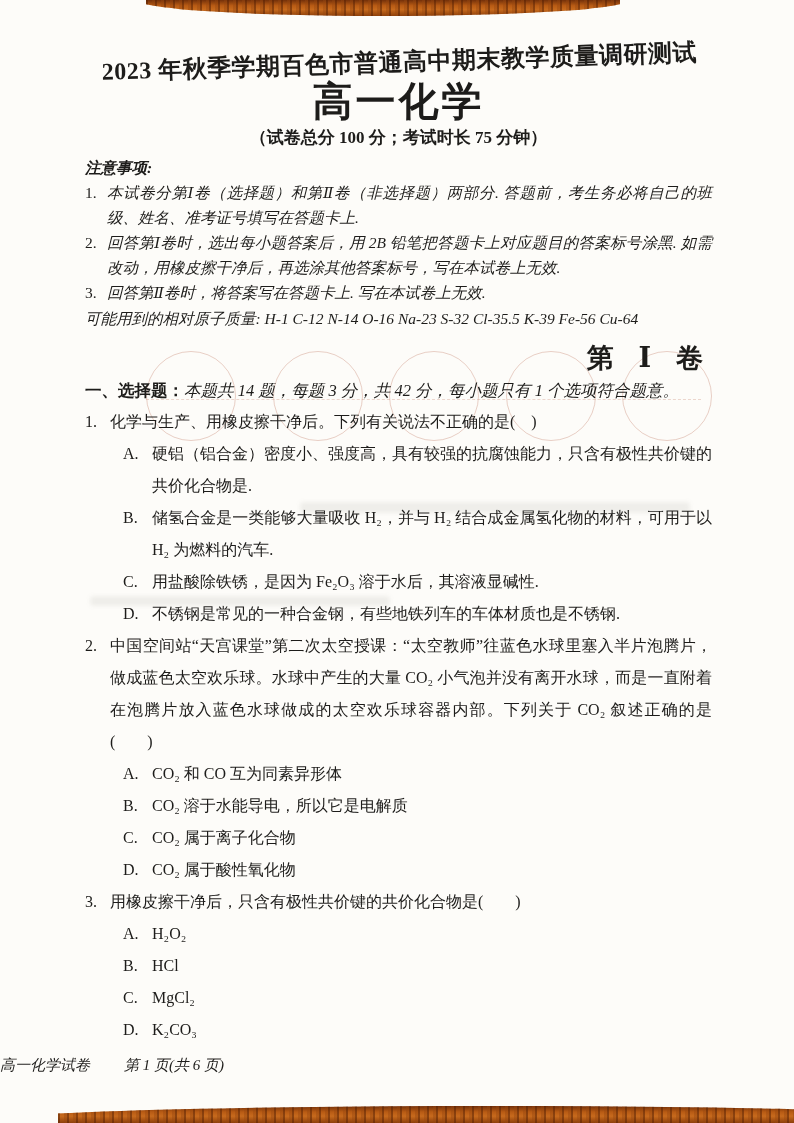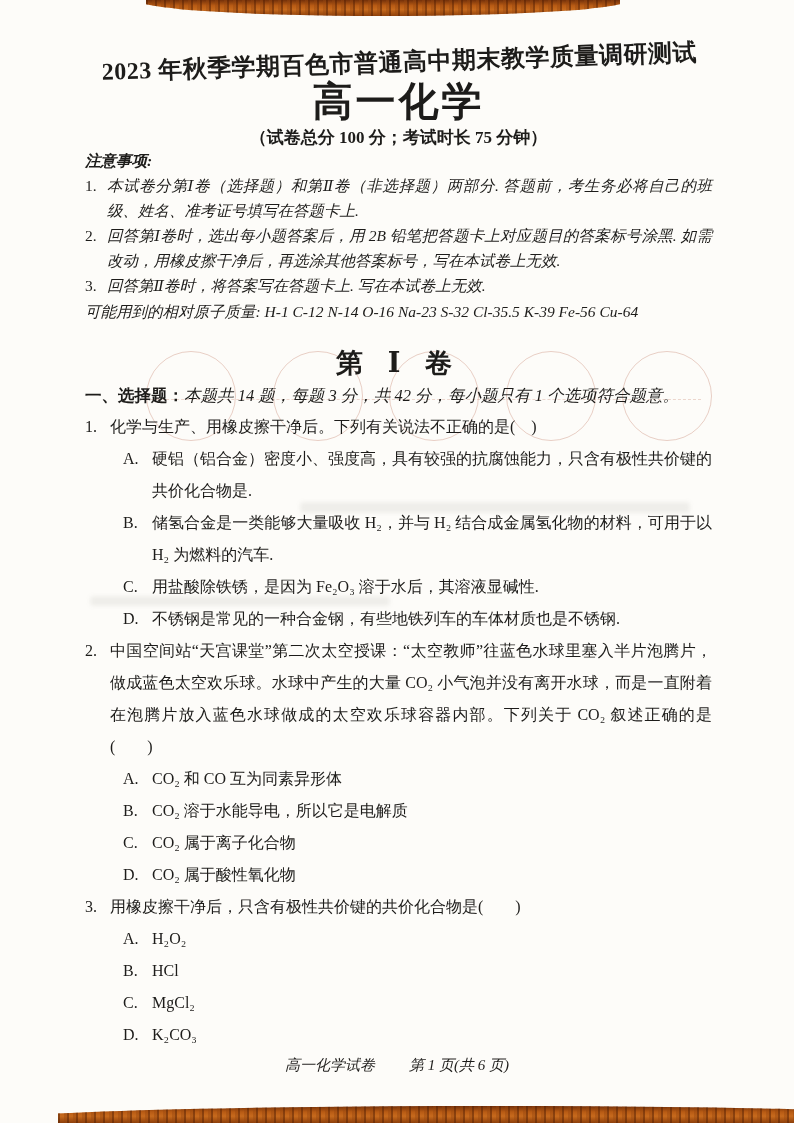--- a/index.html
+++ b/index.html
@@ -38,48 +38,48 @@
   .title { margin:0; padding-top:46px; text-align:center;
     font-size:24px; font-weight:bold; letter-spacing:.5px;
     transform:rotate(-1.9deg); position:relative; z-index:2; }
   .subject { text-align:center;
     font-family:"Liberation Sans","DejaVu Sans",sans-serif;
     font-size:40px; line-height:46px; font-weight:900; letter-spacing:3px;
     position:relative; z-index:2; }
   .meta { margin-top:2px; text-align:center; font-size:17px; font-weight:bold;
     position:relative; z-index:2; }
 
-  .notice { position:relative; z-index:2; 
+  .notice { position:relative; z-index:2; margin-top:7px;
     font-size:15.5px; font-style:italic; }
   .notice-header { font-weight:bold; line-height:24px; }
   .notice-item { display:flex; line-height:25px; }
   .notice-num { flex:none; width:22px; font-style:normal; }
   .notice-text { flex:1; text-align:justify; }
   .masses { line-height:26px; margin-top:1px; }
 
-  .part1-header { position:relative; z-index:2; margin-top:20px;
-    text-align:center; font-size:27px; font-weight:bold; letter-spacing:9px; }
+  .part1-header { position:relative; z-index:2; margin-top:8px;
+    text-align:right; font-size:27px; font-weight:bold; letter-spacing:9px; }
 
   .section-line { position:relative; z-index:2; margin-top:0;
     font-size:16.5px; line-height:30px; }
   .section-lead { font-weight:bold; }
   .section-rest { font-style:italic; }
 
   .questions { position:relative; z-index:2; font-size:16px; line-height:32px; }
   .question { margin-top:0; }
   .q-stem-row { display:flex; }
   .q-num { flex:none; width:25px; }
   .q-stem { flex:1; text-align:justify; }
   .q-options { margin-left:38px; }
   .option-row { display:flex; }
   .opt-label { flex:none; width:29px; }
   .opt-text { flex:1; text-align:justify; }
 
   .footer { position:absolute; left:0; right:0; bottom:48px;
-    text-align:center; font-size:15px; font-style:italic; z-index:2; }
+    font-size:15px; font-style:italic; z-index:2; }
   .footer .gap { display:inline-block; width:34px; }
 </style>
 </head>
 <body>
 
 <div class="sheet">
 
   <div class="wood wood-top"></div>
 
   <div class="wm" style="left:146px"></div>

